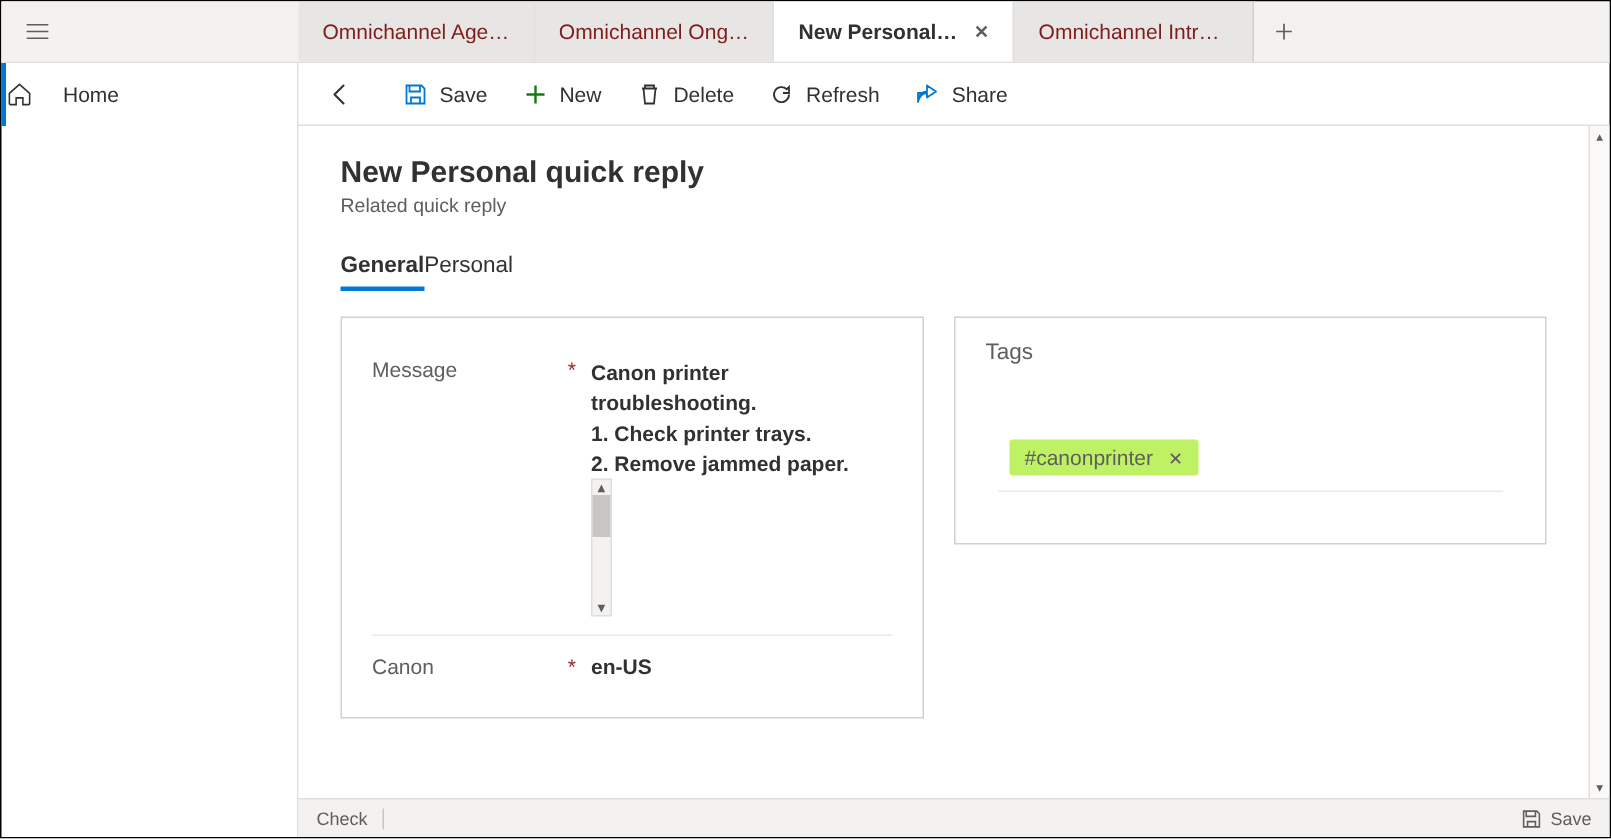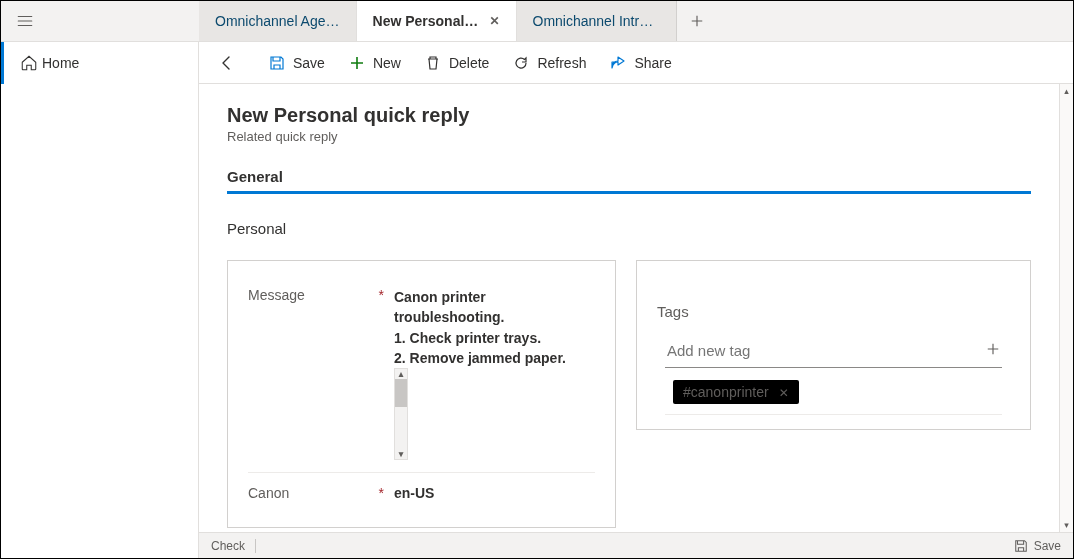--- a/index.html
+++ b/index.html
@@ -5,72 +5,72 @@
   * { box-sizing: border-box; margin: 0; padding: 0; }
   html, body { width: 1074px; height: 559px; font-family: "Segoe UI", Arial, sans-serif; font-size: 14px; color: #323130; background: #fff; overflow: hidden; }
   .app { width: 100%; height: 100%; display: flex; flex-direction: column; border: 1px solid #000; }
 
   
   .header { display: flex; height: 41px; background: #f3f2f1; border-bottom: 1px solid #e1dfdd; }
   .hamburger-cell { width: 48px; display: flex; align-items: center; justify-content: center; background: #f3f2f1; }
   .hamburger-cell svg { width: 18px; height: 18px; }
   .sidebar-spacer-header { width: 150px; background: #f3f2f1; }
   .tabs { display: flex; flex: 1; align-items: stretch; }
-  .tab { display: flex; align-items: center; padding: 0 16px; min-width: 140px; max-width: 160px; border-right: 1px solid #e1dfdd; cursor: pointer; color: #0c4a6e; font-size: 14px; position: relative; }
+  .tab { display: flex; align-items: center; padding: 0 16px; min-width: 140px; max-width: 160px; border-right: 1px solid #e1dfdd; cursor: pointer; color: #7f1d1d; font-size: 14px; position: relative; }
   .tab-label { white-space: nowrap; overflow: hidden; text-overflow: ellipsis; }
   .tab.inactive { background: #e8e6e4; }
   .tab.active { background: #fff; color: #323130; font-weight: 600; }
   .tab .close { margin-left: 10px; font-size: 12px; color: #605e5c; }
   .tab-add { width: 40px; display: flex; align-items: center; justify-content: center; color: #605e5c; cursor: pointer; }
 
   
   .body { flex: 1; display: flex; min-height: 0; }
   .sidebar { width: 198px; border-right: 1px solid #e1dfdd; display: flex; flex-direction: column; }
-  .sidebar-item { display: flex; align-items: center; height: 42px; padding: 0 16px; gap: 4px; cursor: pointer; border-left: 3px solid transparent; }
+  .sidebar-item { display: flex; align-items: center; height: 42px; padding: 0 0; gap: 20px; cursor: pointer; border-left: 3px solid transparent; }
   .sidebar-item.active { border-left-color: #0078d4; font-weight: 400; }
   .sidebar-item svg { width: 18px; height: 18px; }
 
   .main { flex: 1; display: flex; flex-direction: column; min-width: 0; }
 
   
   .cmdbar { height: 42px; border-bottom: 1px solid #e1dfdd; display: flex; align-items: center; padding: 0 12px; gap: 4px; }
   .cmd-btn { display: flex; align-items: center; gap: 8px; padding: 6px 10px; border-radius: 2px; cursor: pointer; color: #323130; font-size: 14px; }
   .cmd-btn svg { width: 16px; height: 16px; }
   .back-btn { padding: 6px 8px; }
 
   
   .content { flex: 1; padding: 20px 28px 0 28px; overflow: auto; display: flex; flex-direction: column; }
   .title { font-size: 20px; font-weight: 600; margin-bottom: 2px; }
   .subtitle { font-size: 13px; color: #605e5c; margin-bottom: 20px; }
 
-  .form-tabs { display: flex; gap: 22px; border-bottom: 1px solid transparent; margin-bottom: 16px; flex-direction: column; }
+  .form-tabs { display: flex; border-bottom: 1px solid transparent; margin-bottom: 16px; }
   .form-tab { padding: 4px 0 6px 0; cursor: pointer; font-size: 15px; color: #323130; }
   .form-tab.active { font-weight: 600; border-bottom: 3px solid #0078d4; }
 
   .panels { display: flex; gap: 20px; align-items: flex-start; }
   .panel { border: 1px solid #d2d0ce; padding: 14px 20px; }
   .panel.general { flex: 1; min-width: 380px; min-height: 186px; }
   .panel.tags { width: 395px; min-height: 152px; }
 
   .field-row { display: flex; align-items: flex-start; padding: 12px 0; border-bottom: 1px solid #edebe9; }
   .field-row:last-child { border-bottom: none; }
   .field-label { width: 146px; color: #605e5c; font-size: 14px; display: flex; align-items: flex-start; }
   .req { color: #a4262c; margin-left: auto; margin-right: 10px; }
   .field-value { flex: 1; font-weight: 600; color: #323130; font-size: 14px; position: relative; }
   .msg-wrap { display: flex; flex-direction: column; }
   .msg-text { flex: 1; padding-right: 6px; line-height: 1.45; }
   .msg-scroll { width: 14px; background: #f3f2f1; border: 1px solid #e1dfdd; display: flex; flex-direction: column; align-items: center; justify-content: space-between; font-size: 9px; color: #605e5c; height: 92px; }
   .msg-thumb { width: 100%; height: 28px; background: #c8c6c4; }
 
-  .tags-title { font-size: 15px; color: #605e5c; margin-bottom: 14px; margin-top: 28px; }
+  .tags-title { font-size: 15px; color: #605e5c; margin-bottom: 14px; }
   .tag-add-row { border-bottom: 1px solid #8a8886; display: flex; align-items: center; padding: 6px 2px; margin: 0 8px 12px 8px; }
   .tag-add-row input { border: none; outline: none; flex: 1; font-size: 15px; color: #605e5c; background: transparent; }
   .tag-add-plus { color: #605e5c; font-size: 18px; cursor: pointer; }
   .tag-chip-row { padding: 0 8px 10px 8px; border-bottom: 1px solid #edebe9; margin: 0 8px; }
-  .tag-chip { display: inline-flex; align-items: flex-end; background: #000000; padding: 4px 10px; border-radius: 2px; font-size: 14px; color: #605e5c; gap: 10px; }
+  .tag-chip { display: inline-flex; align-items: flex-end; background: #bef264; padding: 4px 10px; border-radius: 2px; font-size: 14px; color: #605e5c; gap: 10px; margin-top: 36px; }
   .tag-chip .x { cursor: pointer; font-size: 12px; }
 
   .right-scroll { width: 14px; border-left: 1px solid #e1dfdd; background: #faf9f8; display: flex; flex-direction: column; }
   .right-scroll .up, .right-scroll .down { height: 14px; display:flex; align-items:center; justify-content:center; font-size:9px; color:#605e5c; }
   .right-scroll .track { flex:1; }
 
   
   .statusbar { height: 26px; background: #f3f2f1; border-top: 1px solid #e1dfdd; display: flex; align-items: center; padding: 0 12px; font-size: 12px; color: #605e5c; }
   .statusbar .spacer { flex: 1; }
   .status-save { display: flex; align-items: center; gap: 6px; cursor: pointer; }
@@ -84,20 +84,23 @@
   <div class="header">
     <div class="hamburger-cell">
       <svg viewBox="0 0 24 24">
           <path d="M3 6h18M3 12h18M3 18h18" stroke="#605e5c" stroke-width="1.5" fill="none" stroke-linecap="round"></path>
         </svg>
     </div>
     <div class="sidebar-spacer-header"></div>
     <div class="tabs">
       <div class="tab inactive">
         <span class="tab-label">Omnichannel Age…</span>
+      </div>
+      <div class="tab inactive">
+        <span class="tab-label">Omnichannel Ong…</span>
       </div>
       <div class="tab active">
         <span class="tab-label">New Personal quick reply</span>
         <span class="close">✕</span>
       </div>
       <div class="tab inactive" style="border-right:1px solid #d2d0ce;">
         <span class="tab-label">Omnichannel Intra…</span>
       </div>
       <div class="tab-add">
         <svg viewBox="0 0 16 16" width="14" height="14">
@@ -193,28 +196,20 @@
                 <div class="field-label">
                   <span>Canon</span>
                   <span class="req">*</span>
                 </div>
                 <div class="field-value">en-US</div>
               </div>
             </div>
 
             <div class="panel tags">
               <div class="tags-title">Tags</div>
-              <div class="tag-add-row">
-                <input type="text" placeholder="Add new tag" style="">
-                <span class="tag-add-plus">
-                  <svg viewBox="0 0 16 16" width="14" height="14">
-                      <path d="M8 2v12M2 8h12" stroke="#605e5c" stroke-width="1.3"></path>
-                    </svg>
-                </span>
-              </div>
               <div class="tag-chip-row">
                 <span class="tag-chip">
                   <span>#canonprinter</span>
                   <span class="x">✕</span>
                 </span>
               </div>
             </div>
           </div>
         </div>
 

